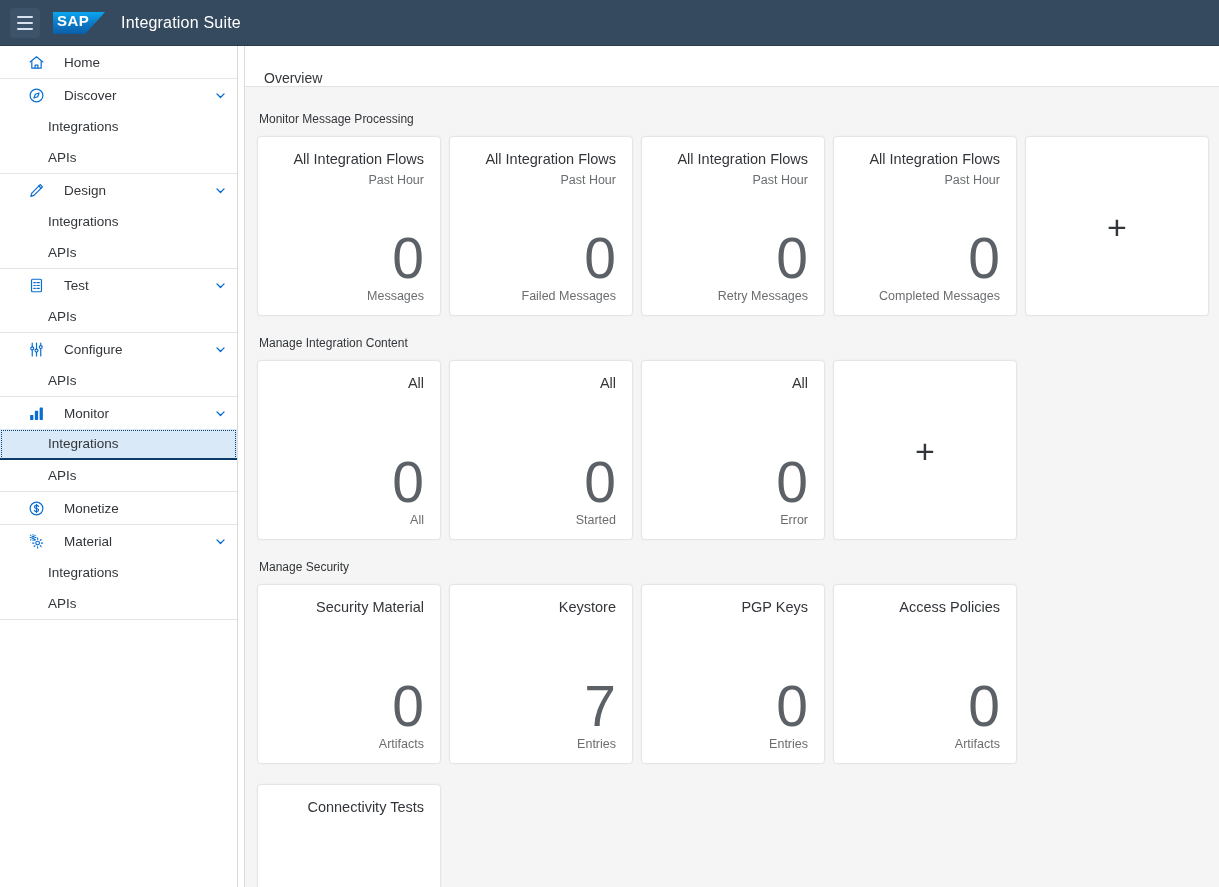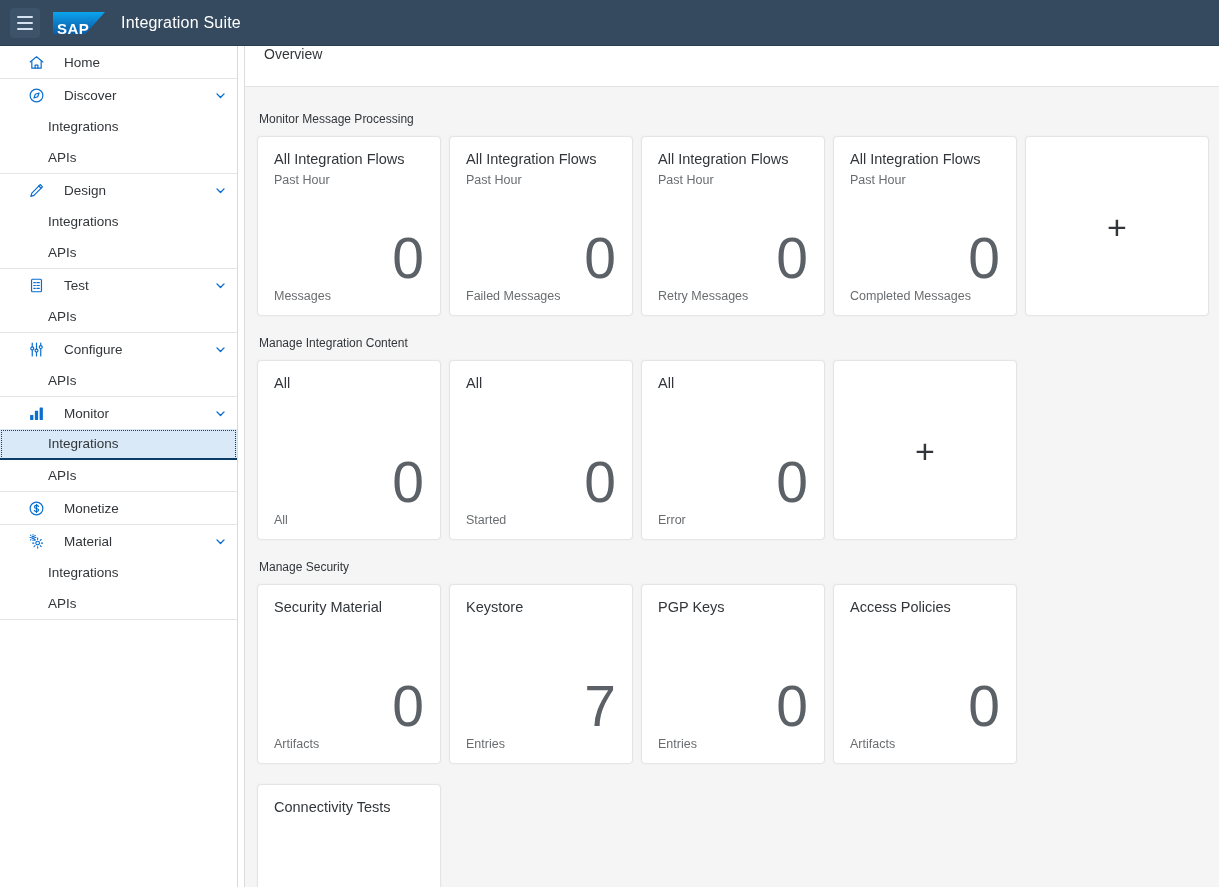--- a/index.html
+++ b/index.html
@@ -50,21 +50,21 @@
   }
   .sap-logo .plate {
     position: absolute;
     left: 0; top: 2px;
     width: 52px; height: 22px;
     background: linear-gradient(180deg,#0aa6ef 0%, #0d7cc9 48%, #0b5ea8 100%);
     clip-path: polygon(0 0, 100% 0, 62% 100%, 0 100%);
   }
   .sap-logo .word {
     position: absolute;
-    left: 4px; top: 10px;
+    left: 4px; top: 2px;
     font-size: 15px;
     font-weight: bold;
     letter-spacing: 0.4px;
     color: #ffffff;
     font-family: "Liberation Sans", sans-serif;
   }
   .shell-title {
     margin-left: 16px;
     color: #ffffff;
     font-size: 16px;
@@ -140,21 +140,21 @@
     flex-direction: column;
     min-width: 0;
     background: #f5f5f5;
     position: relative;
   }
   #page-header {
     height: 41px;
     background: #ffffff;
     border-bottom: 1px solid #e3e3e3;
     display: flex;
-    align-items: flex-start;
+    align-items: flex-end;
     padding-left: 26px;
     flex: 0 0 41px;
   }
   #page-header .tab {
     font-size: 14px;
     color: #32363a;
     cursor: pointer;
   }
 
   #scroll-area {
@@ -185,20 +185,21 @@
     flex: 0 0 184px;
     background: #ffffff;
     border: 1px solid #e5e5e5;
     border-radius: 4px;
     box-shadow: 0 0 2px rgba(0,0,0,0.06);
     padding: 14px 16px 12px 16px;
     display: flex;
     flex-direction: column;
     cursor: pointer;
     position: relative;
+    text-align: right;
   }
   .tile-title {
     font-size: 14.5px;
     color: #32363a;
     line-height: 1.2;
   }
   .tile-sub {
     font-size: 12.5px;
     color: #6a6d70;
     margin-top: 5px;

